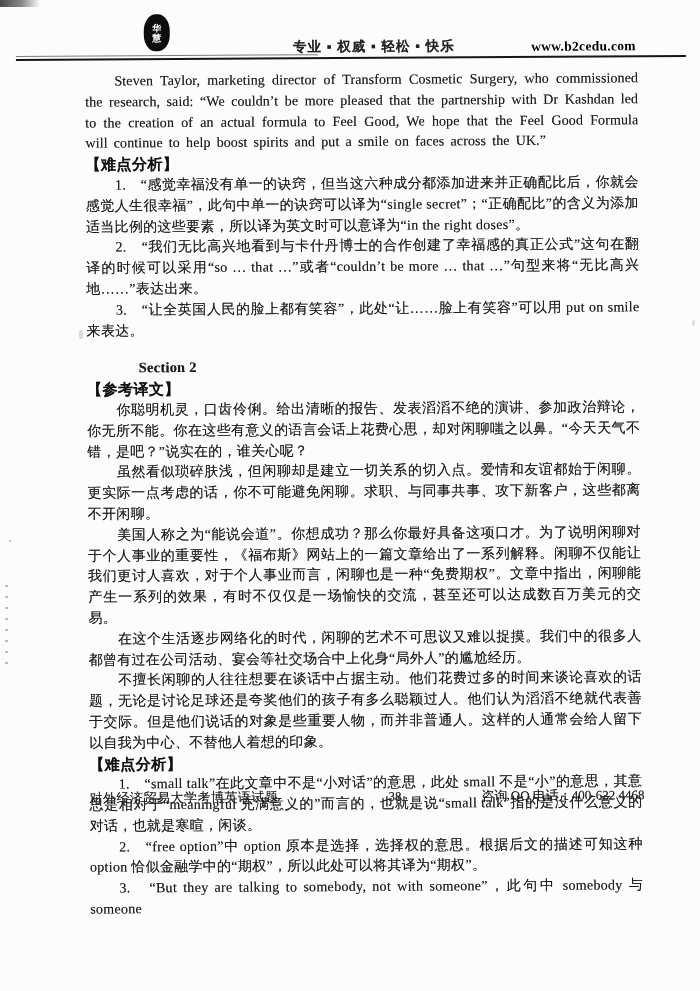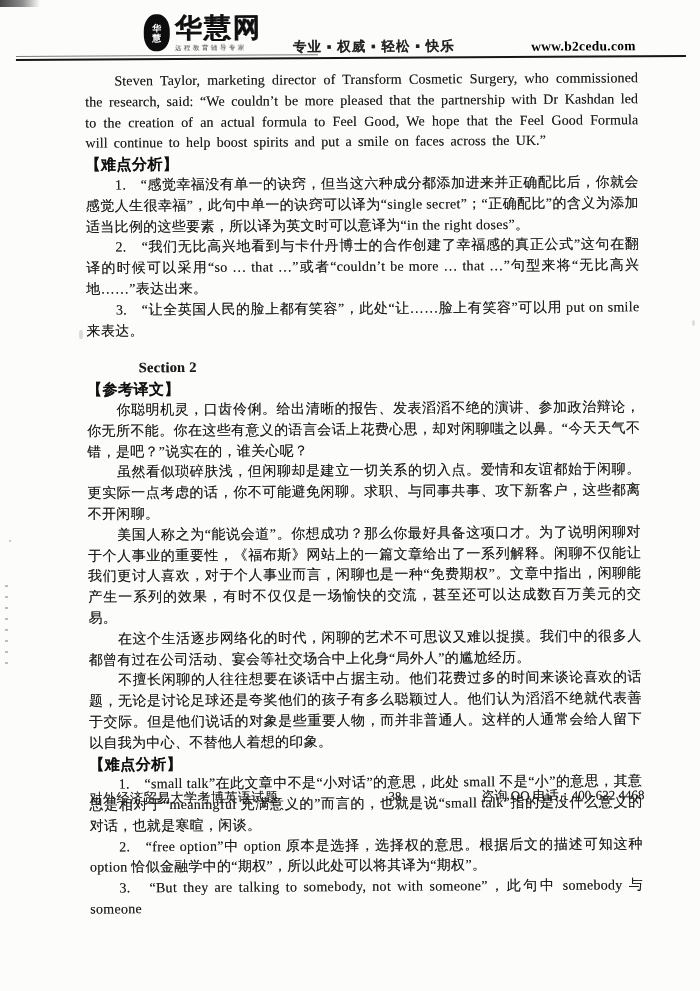--- a/index.html
+++ b/index.html
@@ -78,24 +78,20 @@
   <div class="speck s3"></div>
   <div class="speck s4"></div>
 
   <div class="tilt">
     <header class="masthead">
       <div class="logo">
         <div class="seal">
           <span>华</span>
           <span>慧</span>
         </div>
-        <div class="logo-col">
-          <div class="logo-text">华慧网</div>
-          <div class="logo-sub">远程教育辅导专家</div>
-        </div>
       </div>
       <div class="slogan">专业 ▪ 权威 ▪ 轻松 ▪ 快乐</div>
       <div class="site-url">www.b2cedu.com</div>
       <div class="rule"></div>
     </header>
 
     <main class="content">
       <p class="en indent">Steven Taylor, marketing director of Transform Cosmetic Surgery, who commissioned the research, said: “We couldn’t be more pleased that the partnership with Dr Kashdan led to the creation of an actual formula to Feel Good, We hope that the Feel Good Formula will continue to help boost spirits and put a smile on faces across the UK.”</p>
 
       <h3 class="hd">【难点分析】</h3>

